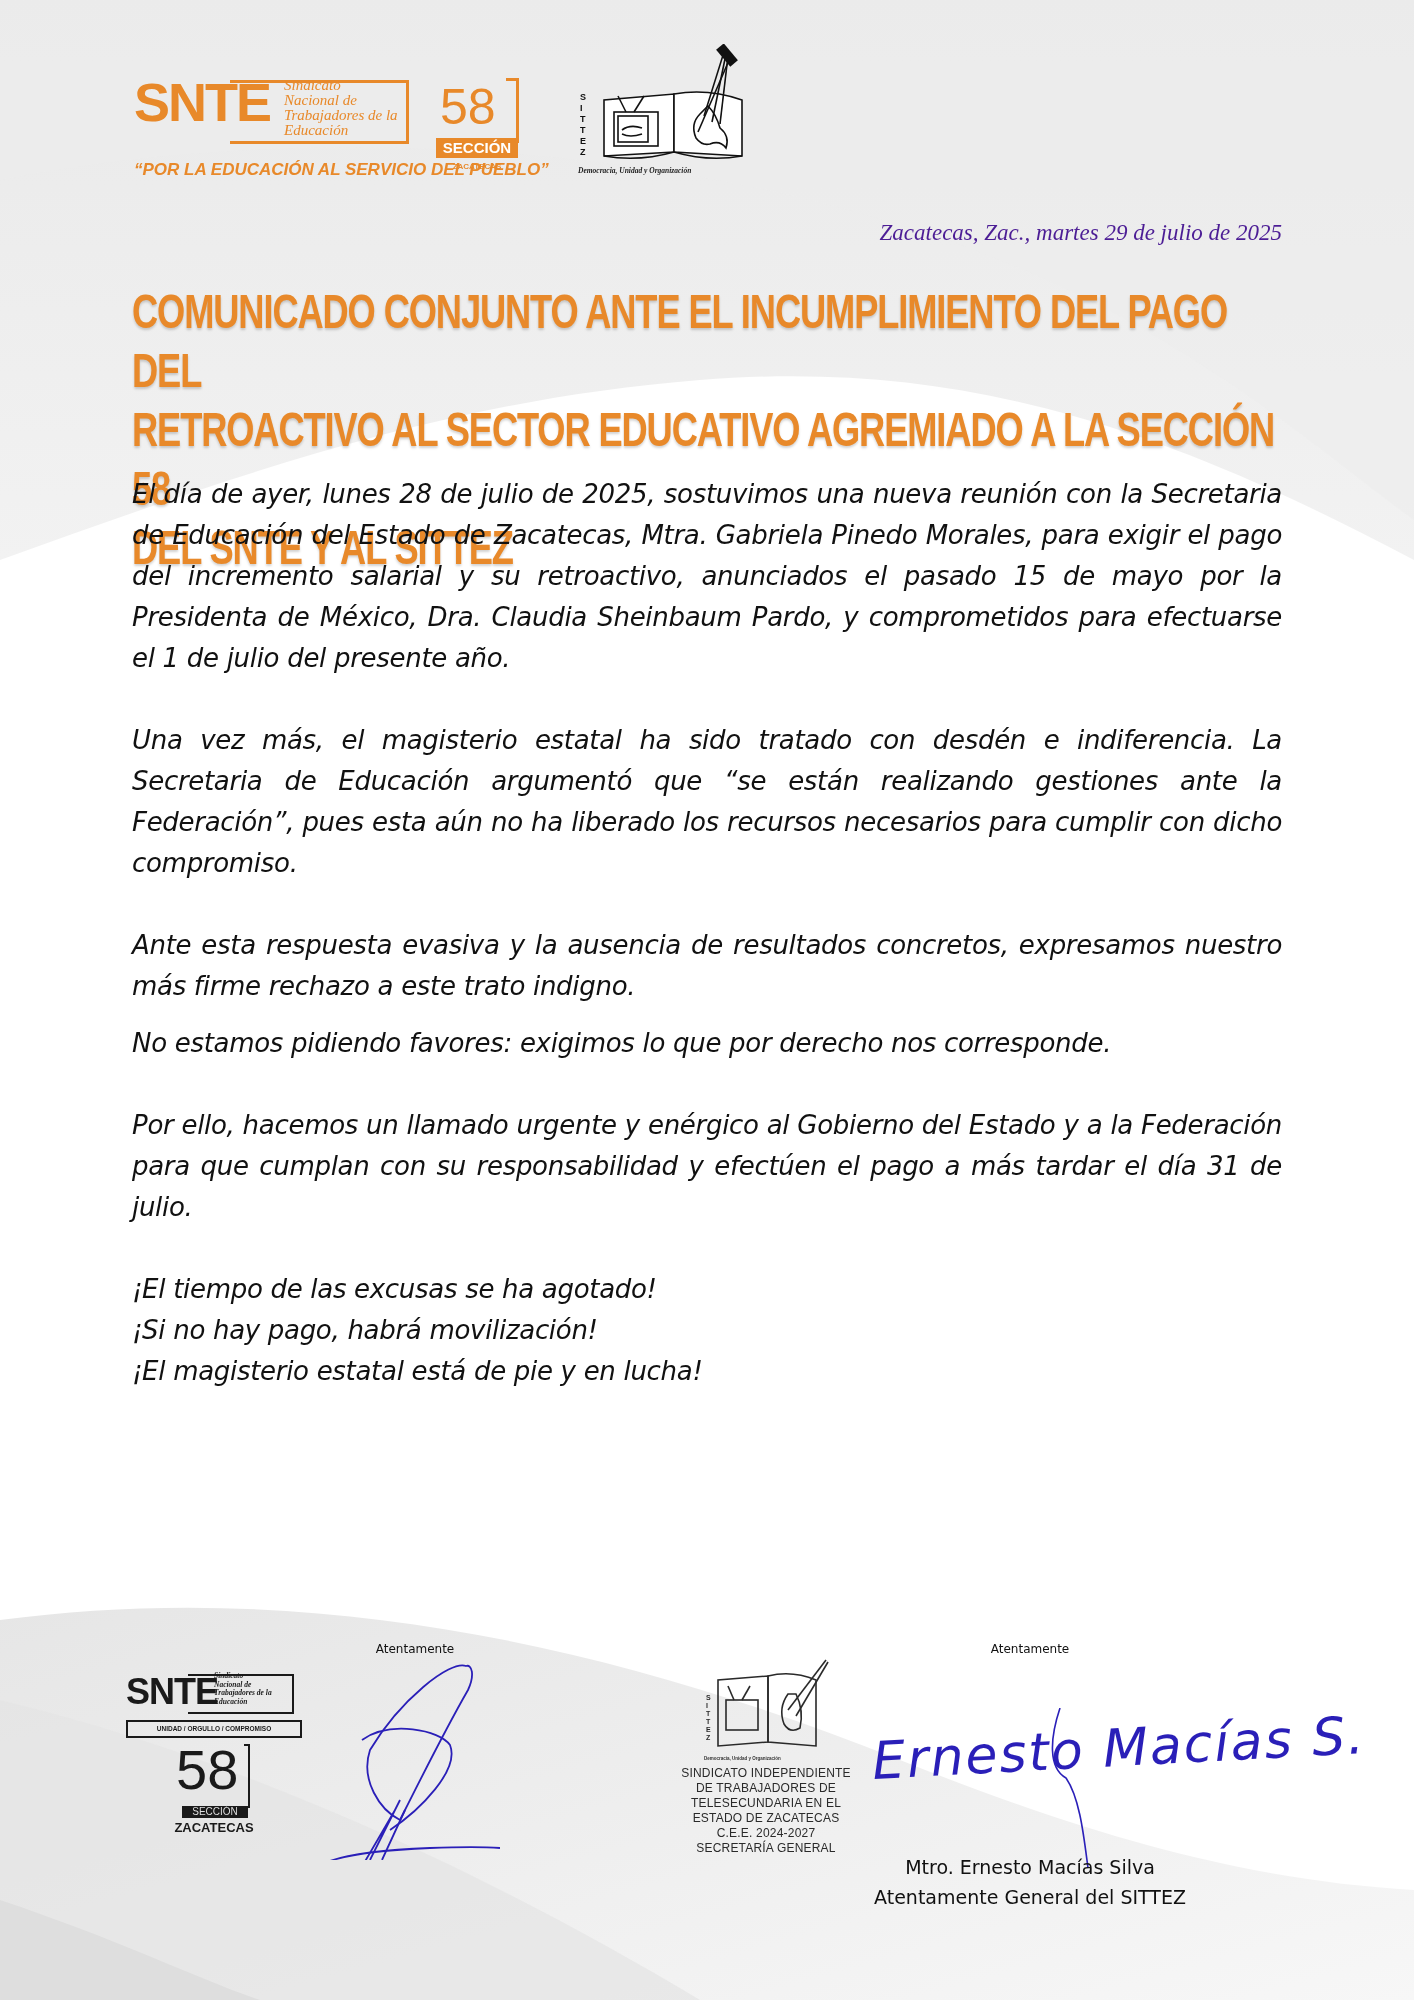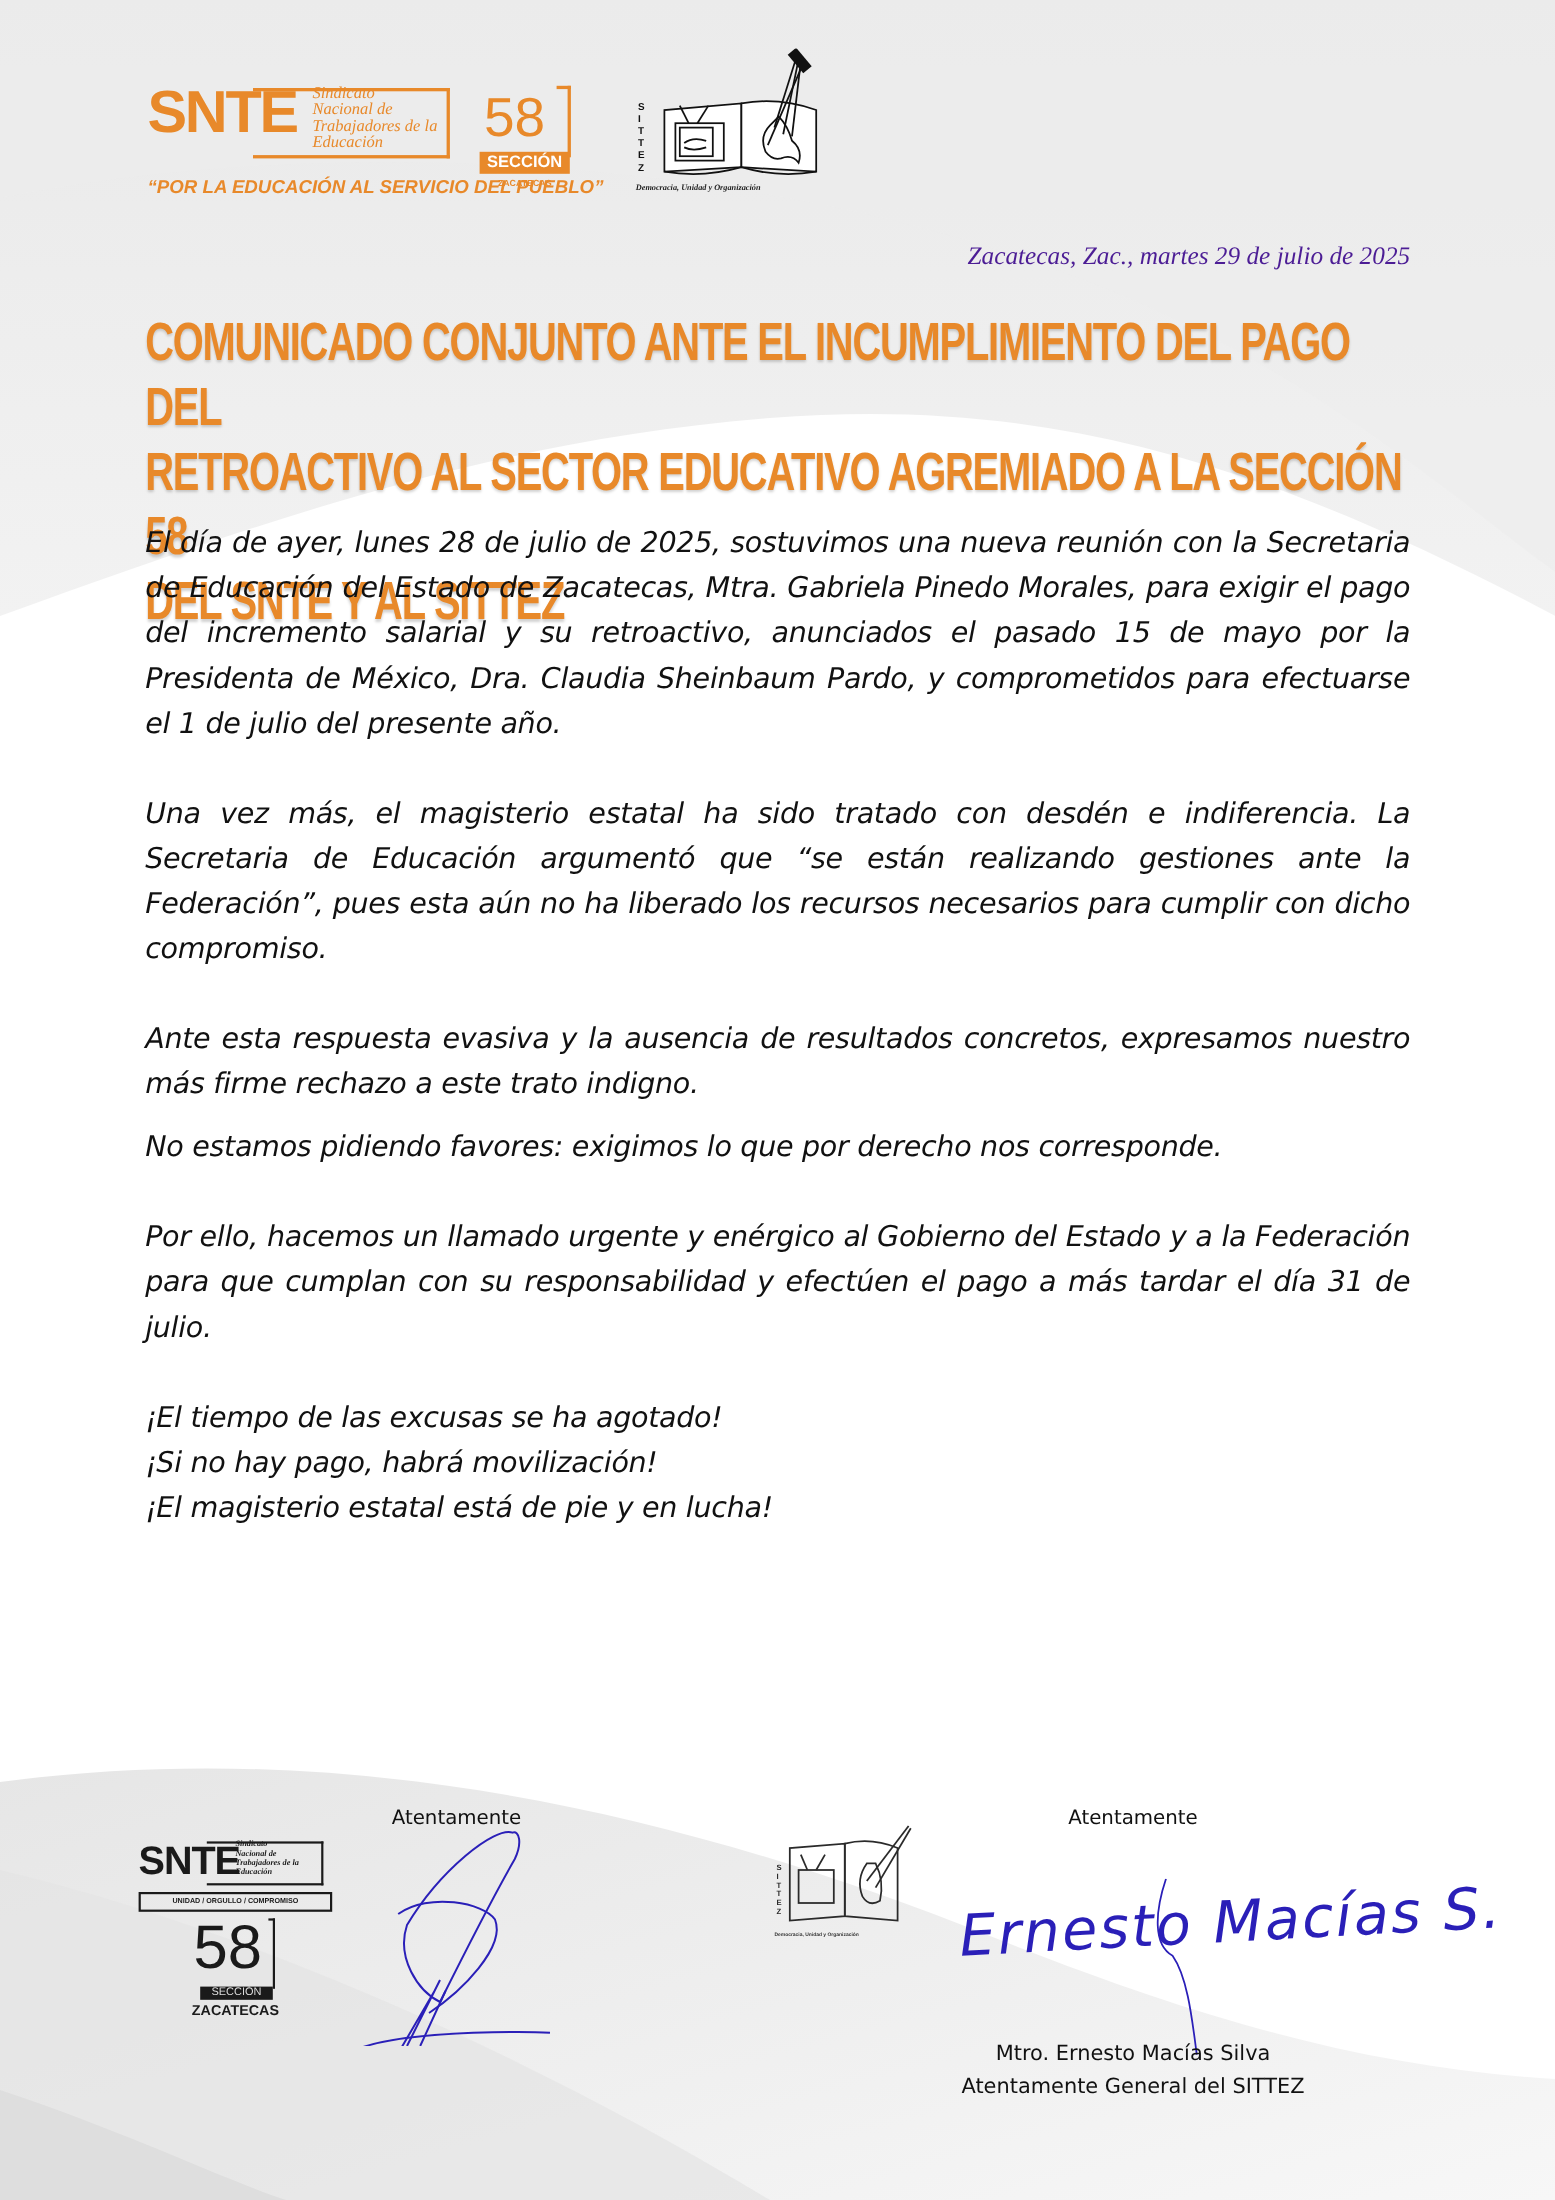--- a/index.html
+++ b/index.html
@@ -67,21 +67,21 @@
   }
   .body-text {
     position: absolute; left: 132px; top: 474px; width: 1150px;
     font-family: "DejaVu Sans", sans-serif; font-size: 26px; line-height: 41px; color: #111;
   }
   .body-text p { margin: 0 0 41px 0; text-align: justify; text-align-last: left; letter-spacing: -0.3px; font-style: italic; }
   .body-text p.nj { text-align: left; }
   .body-text .line { display: block; }
 
   .sig-block { position: absolute; text-align: center; font-family: "DejaVu Sans", sans-serif; color: #111; }
-  .sig-att { font-size: 18px; }
+  .sig-att { font-size: 12px; }
   .sig-name { font-size: 19px; line-height: 30px; }
 
   .stamp-snte { position: absolute; left: 126px; top: 1672px; width: 176px; height: 168px; }
   .stamp-snte .s-word { position: absolute; left: 0; top: 0; font-family: "Liberation Sans", sans-serif; font-weight: 700; font-size: 36px; color: #1a1a1a; letter-spacing: -1px; line-height: 40px; }
   .stamp-snte .s-frame { position: absolute; left: 62px; top: 2px; width: 104px; height: 36px; border: 2px solid #1a1a1a; border-left: none; }
   .stamp-snte .s-full { position: absolute; left: 88px; top: 0; font-family: "Liberation Serif", serif; font-style: italic; font-weight: 700; font-size: 7.5px; line-height: 8.5px; color: #1a1a1a; }
   .stamp-snte .s-motto { position: absolute; left: 0; top: 48px; width: 172px; height: 14px; border: 2px solid #1a1a1a; font-family: "Liberation Sans", sans-serif; font-weight: 700; font-size: 6.5px; line-height: 14px; text-align: center; color: #1a1a1a; white-space: nowrap; }
   .stamp-snte .s-58 { position: absolute; left: 50px; top: 70px; font-family: "Liberation Sans", sans-serif; font-size: 56px; line-height: 56px; color: #1a1a1a; }
   .stamp-snte .s-58frame { position: absolute; left: 118px; top: 72px; width: 4px; height: 62px; border-top: 2px solid #1a1a1a; border-right: 2px solid #1a1a1a; }
   .stamp-snte .s-sec { position: absolute; left: 56px; top: 134px; width: 66px; height: 12px; background: #1a1a1a; color: #ddd; font-family: "Liberation Sans", sans-serif; font-size: 10px; line-height: 12px; text-align: center; }
@@ -228,20 +228,28 @@
       <g font-family="Liberation Sans, sans-serif" font-size="7" font-weight="700" fill="#2a2a2a">
         <text x="30" y="50">S</text>
           <text x="30" y="58">I</text>
           <text x="30" y="66">T</text>
           <text x="30" y="74">T</text>
           <text x="30" y="82">E</text>
           <text x="30" y="90">Z</text>
       </g>
     </svg>
     <div class="st-cap">Democracia, Unidad y Organización</div>
+    <div class="st-text">
+      <div>SINDICATO INDEPENDIENTE</div>
+      <div>DE TRABAJADORES DE</div>
+      <div>TELESECUNDARIA EN EL</div>
+      <div>ESTADO DE ZACATECAS</div>
+      <div>C.E.E. 2024-2027</div>
+      <div>SECRETARÍA GENERAL</div>
+    </div>
   </div>
 
   <div class="sig-block" style="left:860px; top:1642px; width:340px;">
     <div class="sig-att">Atentamente</div>
   </div>
   <div style="position:absolute; left:872px; top:1718px; font-family:'DejaVu Sans', sans-serif; font-style:italic; font-weight:200; font-size:52px; color:#2a1fb8; letter-spacing:2px; white-space:nowrap; transform:rotate(-3deg);">Ernesto Macías S.</div>
   <svg style="position:absolute; left:1040px; top:1708px;" width="60" height="160" viewBox="0 0 60 160">
     <path d="M20,0 C10,30 8,60 26,70 C40,90 44,130 48,160" fill="none" stroke="#2a1fb8" stroke-width="1.6"></path>
   </svg>
   <div class="sig-block" style="left:820px; top:1852px; width:420px;">

